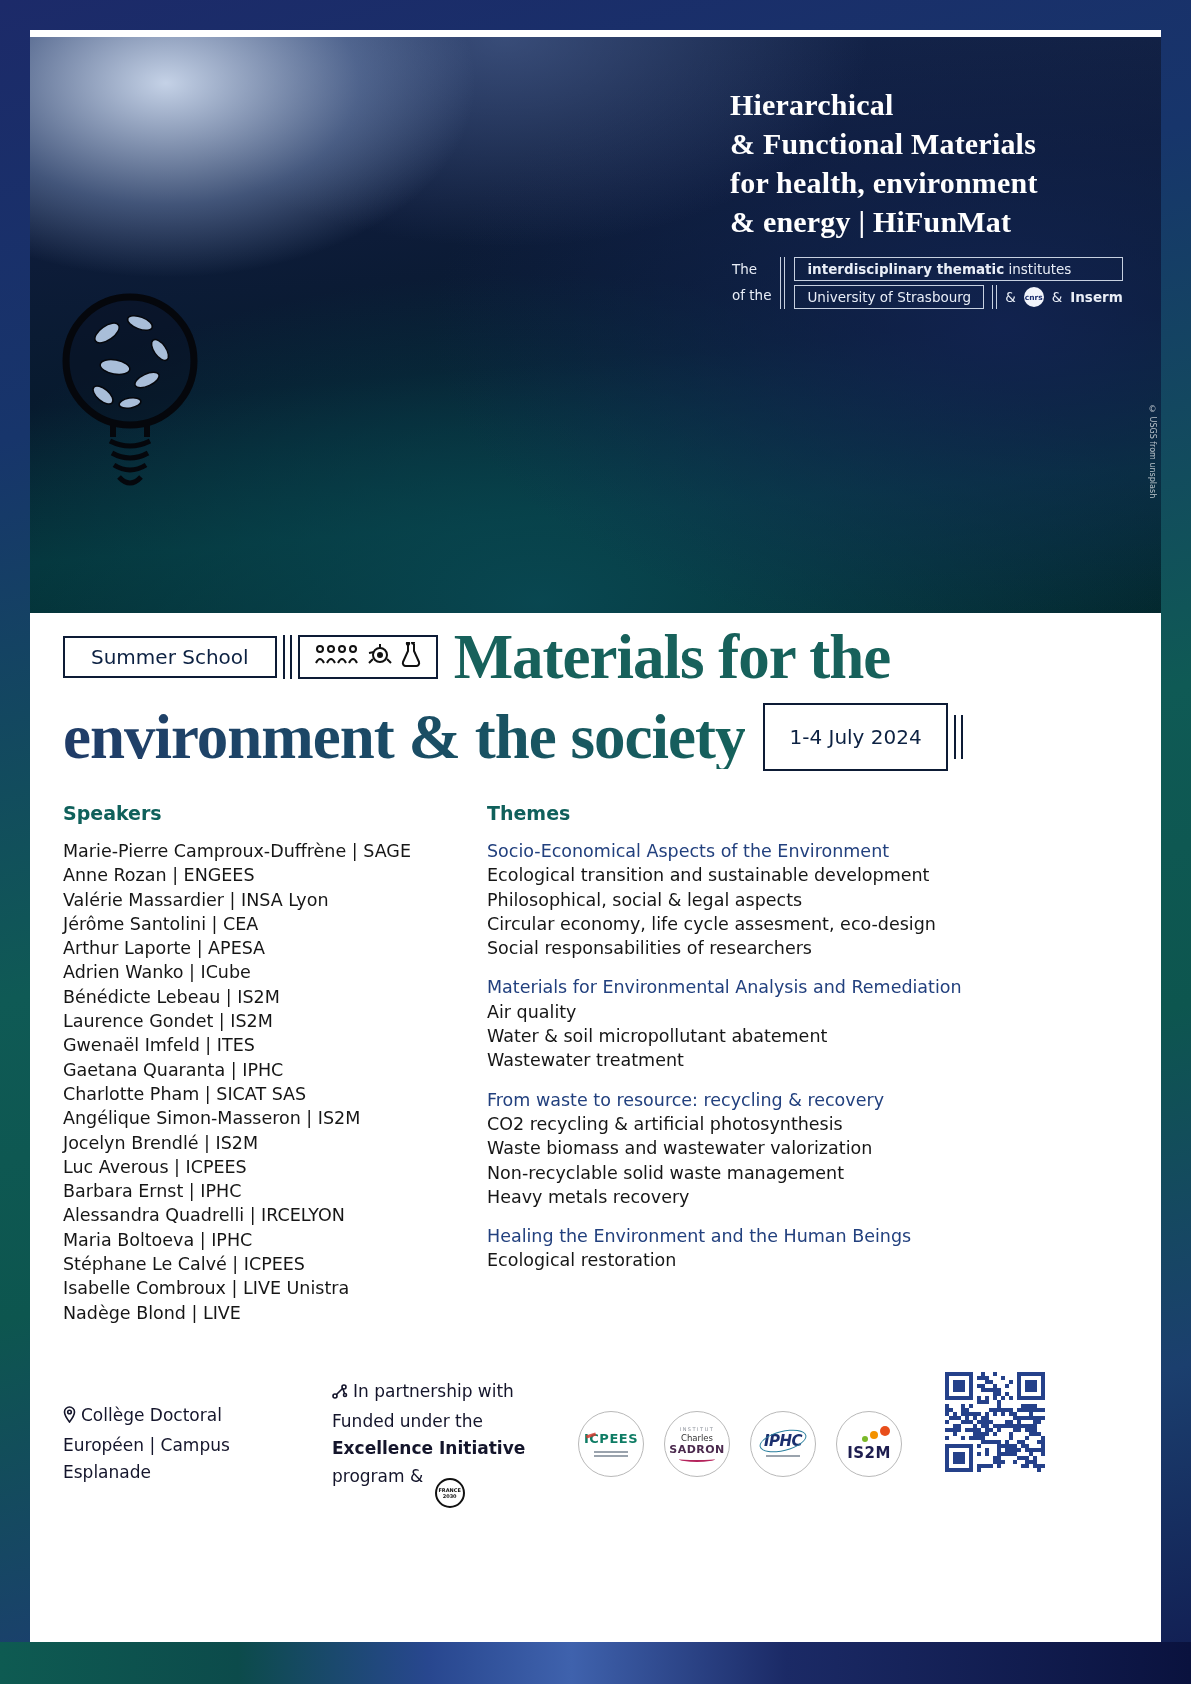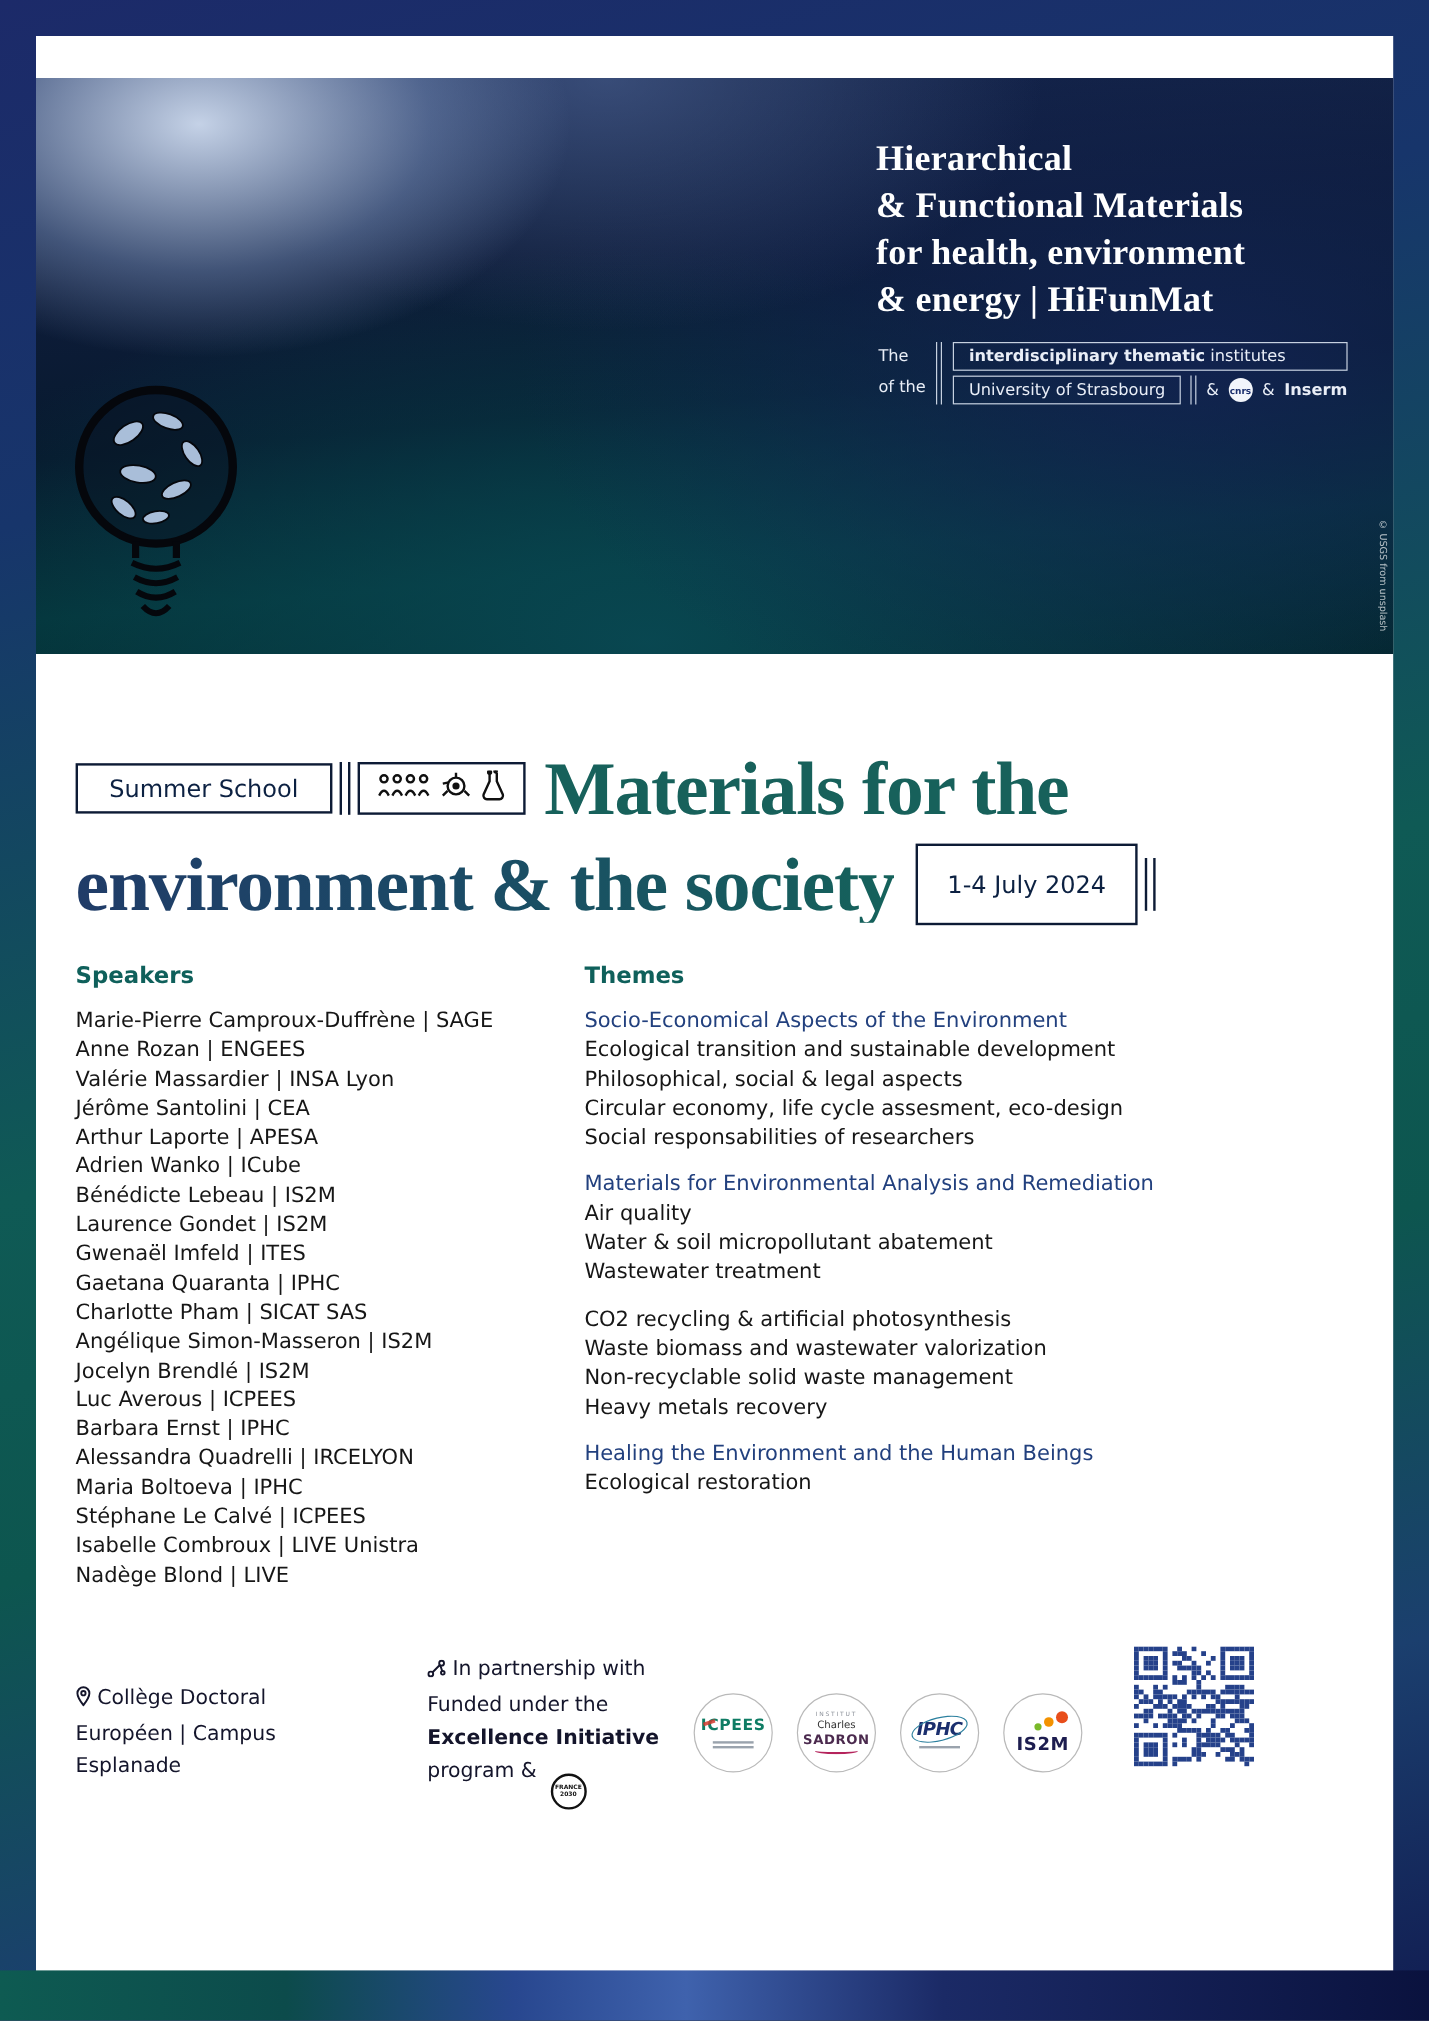--- a/index.html
+++ b/index.html
@@ -9,28 +9,27 @@
     background:linear-gradient(165deg,#1c2a69 0%,#17356b 22%,#0f5a55 50%,#0d564f 66%,#1b3f6e 84%,#111c51 100%);
   }
   .frame-bottom{
     position:absolute;left:0;right:0;bottom:0;height:42px;
     background:linear-gradient(90deg,#0e5b52 0%,#0c4b4b 20%,#28478f 36%,#3f62ad 48%,#1b2a66 66%,#0a123e 100%);
   }
   .inner{ position:absolute; left:30px; top:30px; width:1131px; height:1624px; background:#ffffff; }
 
   
   .banner{
-    position:absolute; left:0; top:7px; width:1131px; height:480px; overflow:hidden;
+    position:absolute; left:0; top:7px; width:1131px; height:576px; overflow:hidden;
     background:
       radial-gradient(ellipse 430px 270px at 12% 8%, rgba(206,219,239,.95), rgba(128,152,194,.45) 45%, rgba(40,60,100,0) 72%),
       radial-gradient(ellipse 520px 300px at 42% 0%, rgba(92,116,166,.5), rgba(20,35,70,0) 70%),
       radial-gradient(ellipse 760px 430px at 86% 50%, rgba(19,36,84,.85), rgba(5,15,35,0) 75%),
       radial-gradient(ellipse 820px 420px at 45% 98%, rgba(9,72,82,.95), rgba(5,30,40,0) 78%),
       linear-gradient(175deg,#16264e 0%,#0e1c3a 30%,#071a2e 55%,#04343a 78%,#02282b 100%);
-    margin-top: 28px;
   }
   .banner-title{
     position:absolute; left:700px; top:48px; color:#ffffff;
     font-family:"Liberation Serif","DejaVu Serif",serif;
     font-weight:700; font-size:30px; line-height:39px; letter-spacing:.2px;
   }
   .org{ position:absolute; left:702px; top:220px; display:flex; gap:9px; color:#e9eef7; font-size:13.5px; }
   .org-left{ display:flex; flex-direction:column; gap:10px; padding-top:4px; }
   .org-right{ display:flex; flex-direction:column; gap:4px; }
   .org-box{ border:1px solid rgba(232,240,252,.85); padding:3px 12px; white-space:nowrap; }
@@ -78,21 +77,21 @@
   .col-heading{ color:#0f605b; font-size:19px; font-weight:700; margin-bottom:15px; }
   .speakers{ position:absolute; left:33px; top:772px; width:420px; }
   .speaker-item{ font-size:17.5px; line-height:24.3px; color:#161616; }
   .themes{ position:absolute; left:457px; top:772px; width:520px; }
   .theme-group{ margin-bottom:15px; }
   .theme-title{ color:#22407e; font-size:17.5px; line-height:24.3px; }
   .theme-item{ font-size:17.5px; line-height:24.3px; color:#161616; }
 
   
   .location{ position:absolute; left:33px; top:1372px; font-size:17px; line-height:27.5px; color:#14152b; }
-  .partnership{ position:absolute; left:326px; top:1348px; font-size:17px; line-height:27.5px; color:#14152b; }
+  .partnership{ position:absolute; left:302px; top:1348px; font-size:17px; line-height:27.5px; color:#14152b; }
   .bold-line{ font-weight:700; }
   .inline-icon{ display:inline-block; vertical-align:-2px; margin-right:5px; }
   .fr2030{
     display:inline-flex; flex-direction:column; align-items:center; justify-content:center;
     width:30px; height:30px; border-radius:50%; border:2px solid #111; vertical-align:-10px; margin-left:6px;
     font-size:5px; font-weight:700; color:#111; line-height:6px; text-align:center;
   }
   .logos{ position:absolute; left:548px; top:1381px; display:flex; gap:20px; align-items:center; }
   .logo-circle{
     width:66px; height:66px; border-radius:50%; background:#fff; border:1px solid #b9b9b9;
@@ -248,20 +247,21 @@
             <div class="theme-item">Circular economy, life cycle assesment, eco-design</div>
             <div class="theme-item">Social responsabilities of researchers</div>
           </div>
           <div class="theme-group">
             <div class="theme-title">Materials for Environmental Analysis and Remediation</div>
             <div class="theme-item">Air quality</div>
             <div class="theme-item">Water &amp; soil micropollutant abatement</div>
             <div class="theme-item">Wastewater treatment</div>
           </div>
           <div class="theme-group">
+            <div class="theme-title">From waste to resource: recycling &amp; recovery</div>
             <div class="theme-item">CO2 recycling &amp; artificial photosynthesis</div>
             <div class="theme-item">Waste biomass and wastewater valorization</div>
             <div class="theme-item">Non-recyclable solid waste management</div>
             <div class="theme-item">Heavy metals recovery</div>
           </div>
           <div class="theme-group">
             <div class="theme-title">Healing the Environment and the Human Beings</div>
             <div class="theme-item">Ecological restoration</div>
           </div>
         </div>

